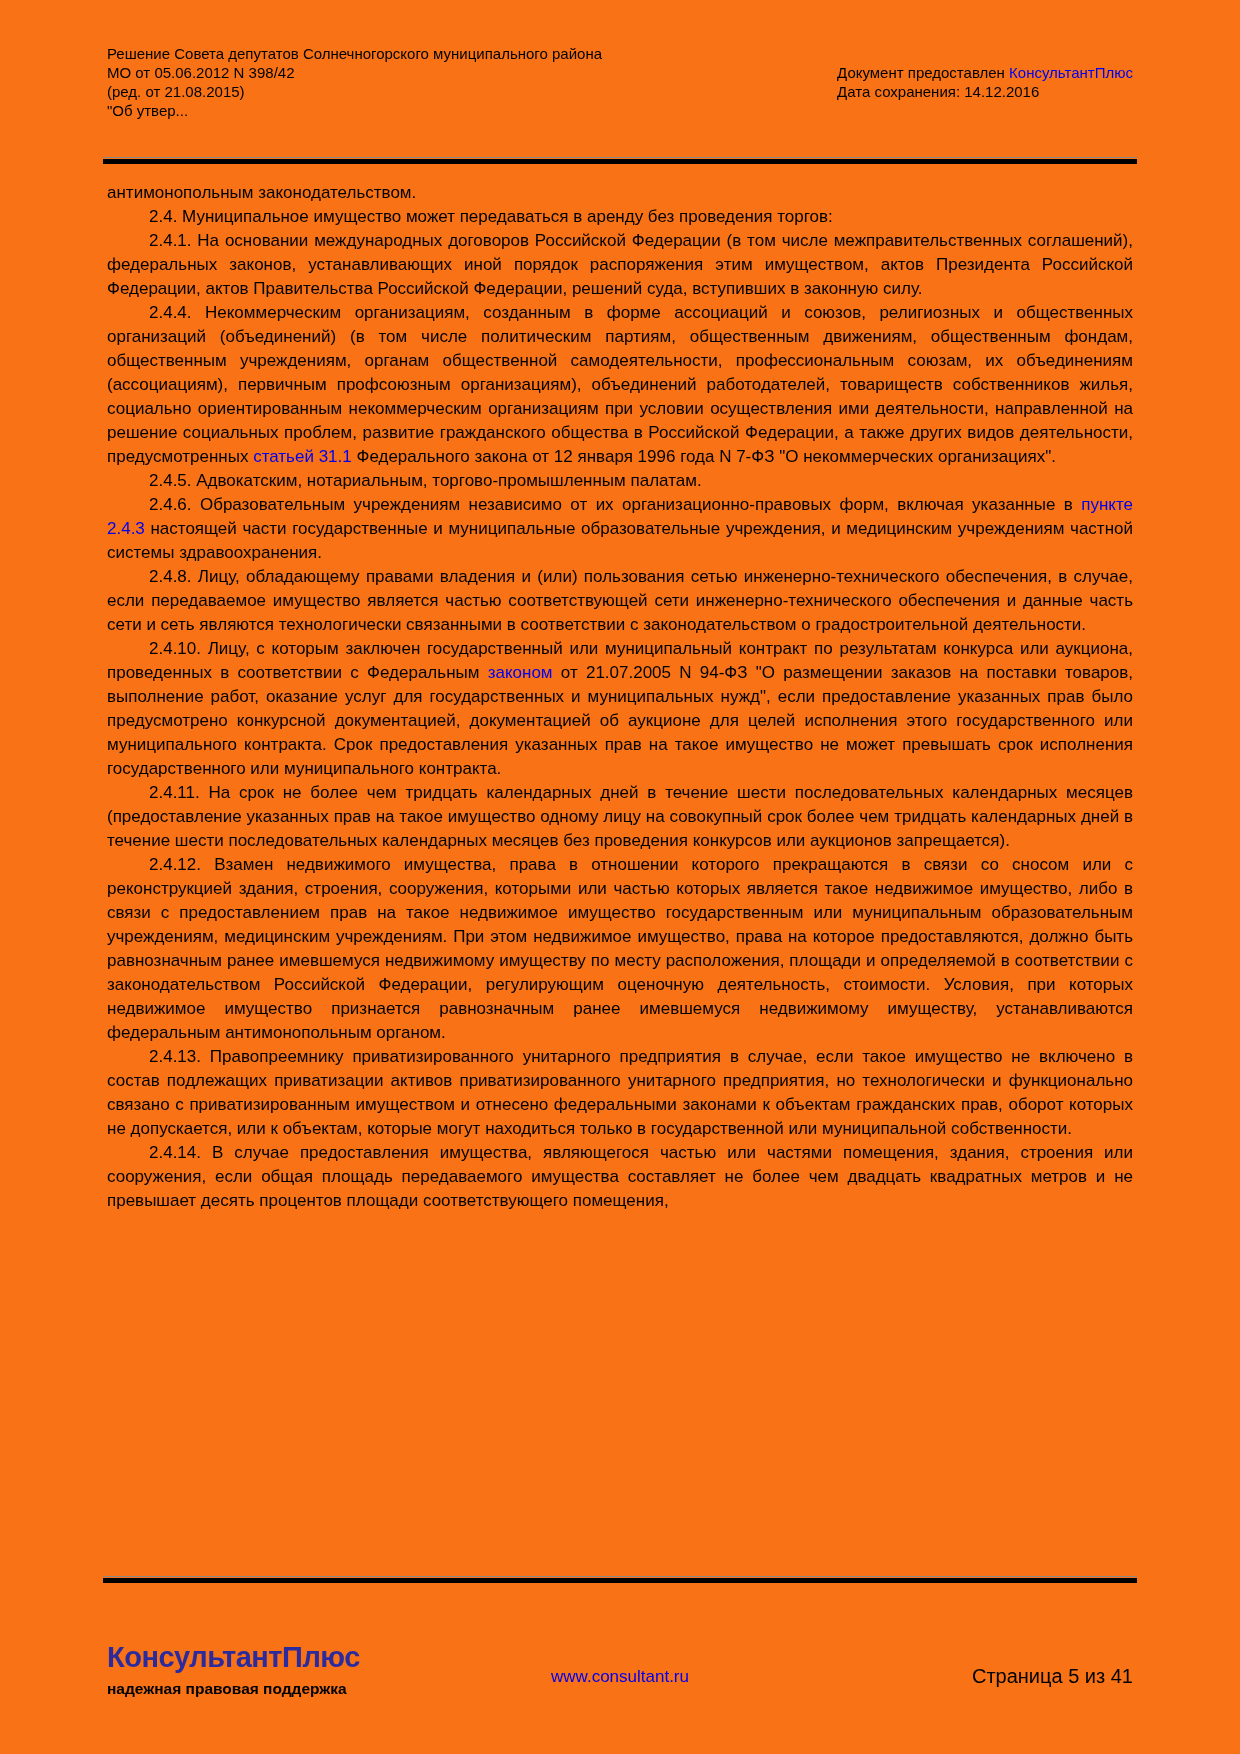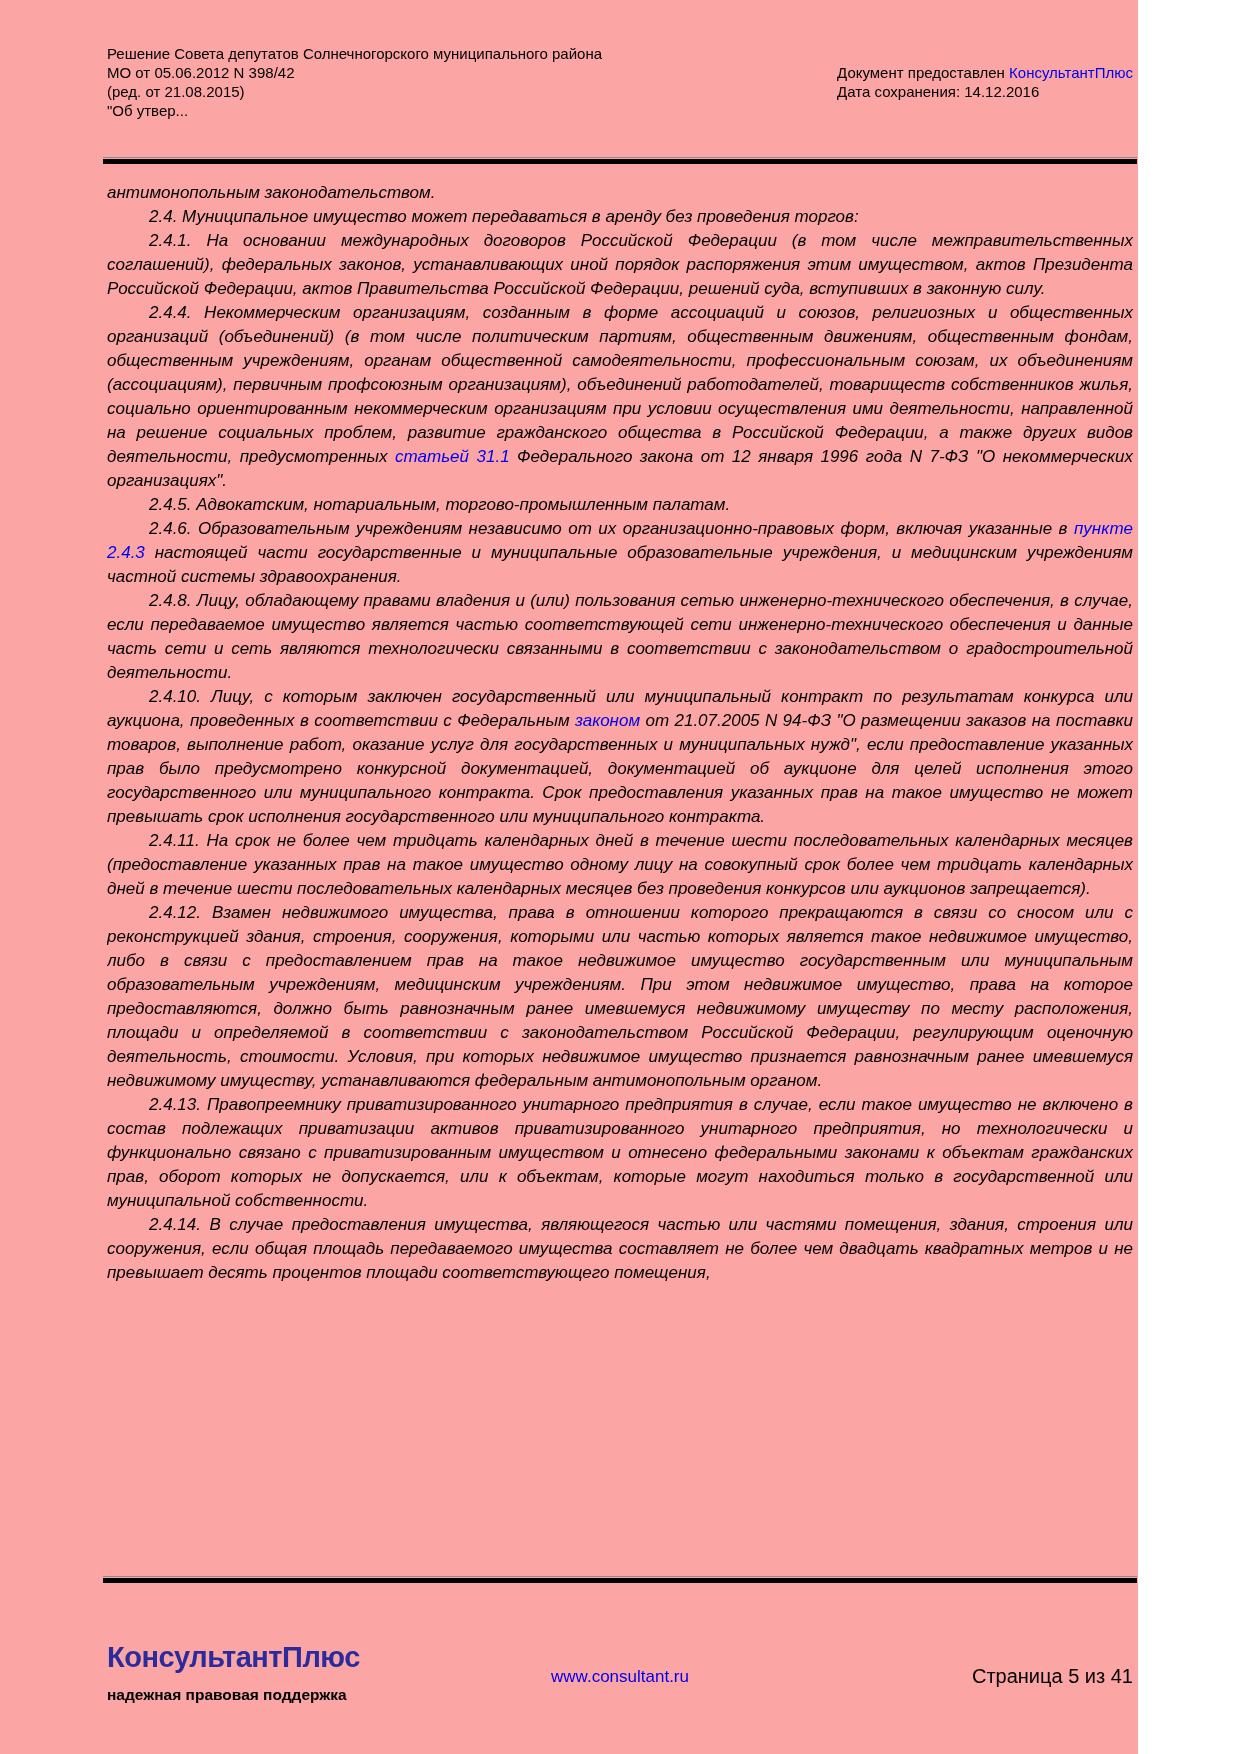--- a/index.html
+++ b/index.html
@@ -3,22 +3,22 @@
 <meta charset="utf-8">
 <style>
   :root{
     --link:#0000ee;
     --logo:#2b2b9e;
     --text:#000000;
   }
   html,body{margin:0;padding:0;background:#ffffff;}
   .page{
     position:relative;
-    width:1138px;height:1754px;
-    background:#fca5a5;
+    width:1240px;height:1754px;
+    background:#f97316;
     font-family:"Liberation Sans","DejaVu Sans",sans-serif;
     color:var(--text);
     overflow:hidden;
   }
   
   .header{
     position:absolute;top:44px;left:107px;width:1026px;
     display:flex;justify-content:space-between;
     font-size:15px;line-height:19px;
   }
@@ -29,30 +29,30 @@
   .rule{position:absolute;left:103px;width:1034px;}
   .rule .thin{height:1px;background:#8a8a8a;margin-bottom:1px;}
   .rule .thick{height:5px;background:#000;}
   .top-rule{top:157px;}
   .bottom-rule{top:1576px;}
   
   .doc-body{
     position:absolute;top:181px;left:107px;width:1026px;height:1392px;
     font-size:17px;line-height:24px;text-align:justify;overflow:hidden;
   }
-  .para{margin:0;text-indent:42px;font-style:italic;}
+  .para{margin:0;text-indent:42px;}
   .para.noindent{text-indent:0;}
   .doc-link{color:var(--link);text-decoration:none;cursor:pointer;}
   
   .footer{position:absolute;top:1641px;left:107px;width:1026px;height:80px;}
   .logo{
     font-size:29px;font-weight:bold;color:var(--logo);
     letter-spacing:-0.5px;line-height:32px;
   }
-  .slogan{font-size:15.5px;font-weight:bold;margin-top:13px;color:#000;}
+  .slogan{font-size:15.5px;font-weight:bold;margin-top:7px;color:#000;}
   .footer-url{
     position:absolute;left:50%;top:26px;transform:translateX(-50%);
     font-size:17px;font-weight:normal;color:var(--link);text-decoration:none;cursor:pointer;
   }
   .page-label{position:absolute;right:0;top:24px;font-size:20px;}
 </style>
 </head>
 <body>
 
 <div class="page">

